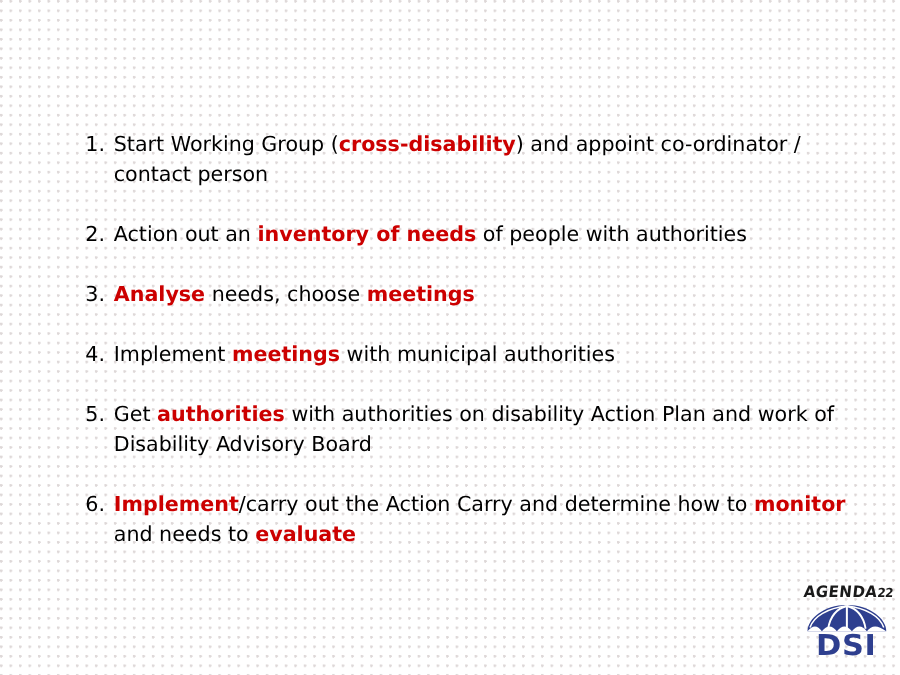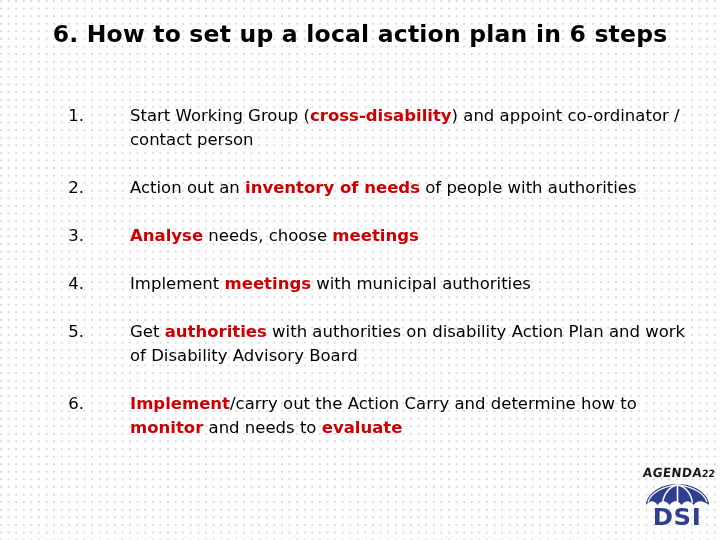--- a/index.html
+++ b/index.html
@@ -70,21 +70,20 @@
     color: #000000;
     font-size: 16.5px;
     line-height: 24px;
   }
 
   .step-text {
     flex: 1 1 auto;
     color: #000000;
     font-size: 16.5px;
     line-height: 24px;
-    margin-left: 39px;
   }
 
   .hl {
     color: #cc0000;
     font-weight: bold;
   }
 
   
   .logo {
     position: absolute;
@@ -135,21 +134,20 @@
     color: #2e3f8f;
     line-height: 26px;
     transform: scaleX(1.06);
   }
 </style>
 </head>
 <body>
 
 <div class="slide">
 
-  <div class="slide-title">6. How to set up a local action plan in 6 steps</div>
 
   <ol class="step-list">
       <li class="step-item">
         <span class="step-num">1.</span>
         <span class="step-text"><span>Start Working Group (</span><span class="hl">cross-disability</span><span>) and appoint co-ordinator / contact person</span></span>
       </li>
       <li class="step-item">
         <span class="step-num">2.</span>
         <span class="step-text"><span>Action out an </span><span class="hl">inventory of needs</span><span> of people with authorities</span></span>
       </li>

